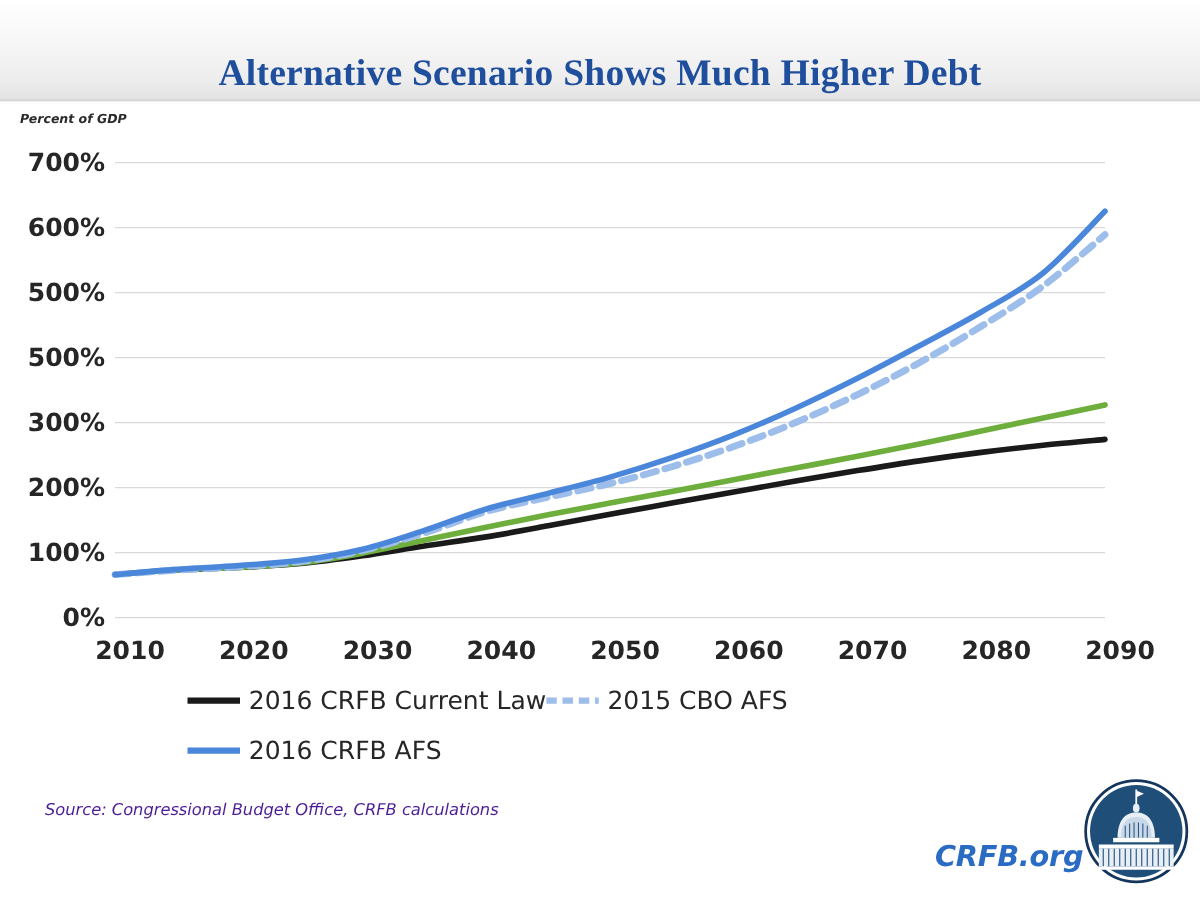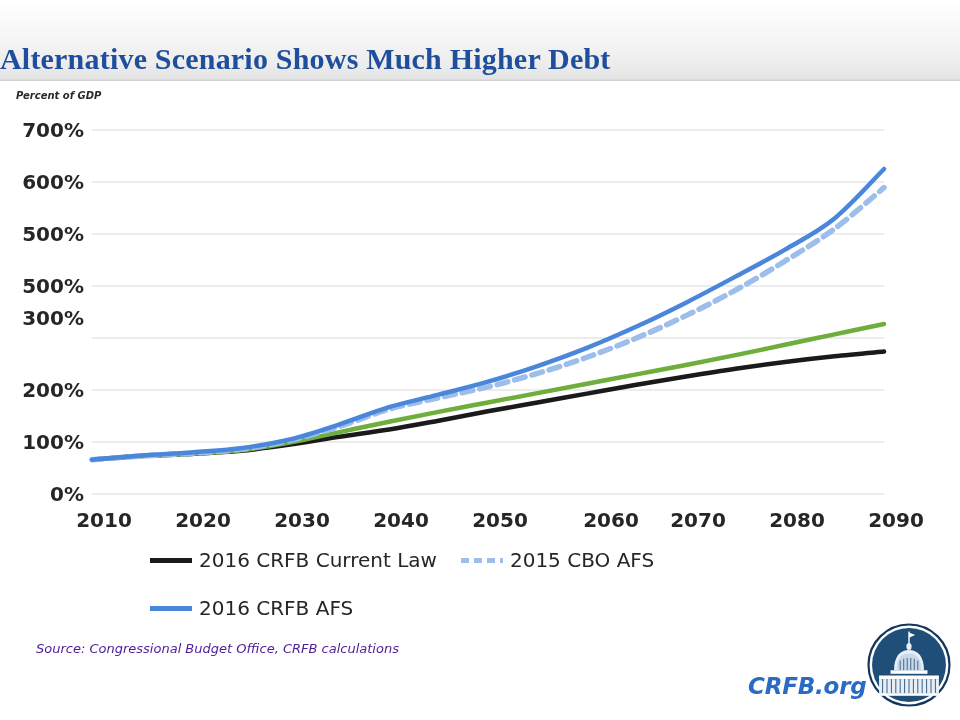--- a/index.html
+++ b/index.html
@@ -23,20 +23,21 @@
     width: 960px;
     height: 81px;
     background: linear-gradient(to bottom, #ffffff 0%, #f7f7f7 40%, #ededed 78%, #e4e4e4 97%, #cfcfcf 100%);
     box-sizing: border-box;
   }
   #chart-title {
     position: absolute;
     left: 0;
     top: 42px;
     width: 960px;
+    text-align: center;
     font-family: "Liberation Serif", "DejaVu Serif", serif;
     font-size: 30px;
     font-weight: bold;
     color: #1f4e9c;
     letter-spacing: 0.2px;
   }
 
   
   #axis-note {
     position: absolute;
@@ -97,21 +98,20 @@
   #legend {
     position: absolute;
     left: 150px;
     top: 548px;
     width: 700px;
     display: grid;
     grid-template-columns: auto auto;
     grid-row-gap: 16px;
     grid-column-gap: 0px;
     justify-content: start;
-    gap: 24px;
   }
   .legend-item {
     display: flex;
     align-items: center;
     white-space: nowrap;
   }
   .legend-swatch {
     width: 42px;
     height: 5px;
     margin-right: 7px;
@@ -188,32 +188,32 @@
       <path d="M92.00,459.68 C100.25,459.07 125.00,456.99 141.50,456.04 C158.00,455.09 174.50,454.83 191.00,453.96 C207.50,453.09 224.00,452.40 240.50,450.84 C257.00,449.28 273.50,446.94 290.00,444.60 C306.50,442.26 323.00,439.31 339.50,436.80 C356.00,434.29 372.50,432.21 389.00,429.52 C405.50,426.83 422.00,423.71 438.50,420.68 C455.00,417.65 471.50,414.35 488.00,411.32 C504.50,408.29 521.00,405.43 537.50,402.48 C554.00,399.53 570.50,396.59 587.00,393.64 C603.50,390.69 620.00,387.66 636.50,384.80 C653.00,381.94 669.50,379.17 686.00,376.48 C702.50,373.79 719.00,371.11 735.50,368.68 C752.00,366.25 768.50,364.00 785.00,361.92 C801.50,359.84 818.00,357.93 834.50,356.20 C851.00,354.47 875.75,352.30 884.00,351.52" fill="none" stroke="#1a1a1a" stroke-width="4.5" stroke-linecap="round" stroke-linejoin="round"></path>
       <path d="M92.00,459.68 C100.25,459.07 125.00,456.99 141.50,456.04 C158.00,455.09 174.50,454.91 191.00,453.96 C207.50,453.01 224.00,452.23 240.50,450.32 C257.00,448.41 273.50,445.55 290.00,442.52 C306.50,439.49 323.00,435.59 339.50,432.12 C356.00,428.65 372.50,425.10 389.00,421.72 C405.50,418.34 422.00,415.05 438.50,411.84 C455.00,408.63 471.50,405.60 488.00,402.48 C504.50,399.36 521.00,396.24 537.50,393.12 C554.00,390.00 570.50,386.88 587.00,383.76 C603.50,380.64 620.00,377.52 636.50,374.40 C653.00,371.28 669.50,368.25 686.00,365.04 C702.50,361.83 719.00,358.54 735.50,355.16 C752.00,351.78 768.50,348.23 785.00,344.76 C801.50,341.29 818.00,337.83 834.50,334.36 C851.00,330.89 875.75,325.69 884.00,323.96" fill="none" stroke="#6eae3c" stroke-width="4.5" stroke-linecap="round" stroke-linejoin="round"></path>
       <path d="M92.00,459.68 C100.25,459.07 125.00,457.08 141.50,456.04 C158.00,455.00 174.50,454.57 191.00,453.44 C207.50,452.31 224.00,451.45 240.50,449.28 C257.00,447.11 273.50,444.25 290.00,440.44 C306.50,436.63 323.00,431.60 339.50,426.40 C356.00,421.20 372.50,414.01 389.00,409.24 C405.50,404.47 422.00,401.53 438.50,397.80 C455.00,394.07 471.50,390.95 488.00,386.88 C504.50,382.81 521.00,378.30 537.50,373.36 C554.00,368.42 570.50,363.13 587.00,357.24 C603.50,351.35 620.00,344.93 636.50,338.00 C653.00,331.07 669.50,323.61 686.00,315.64 C702.50,307.67 719.00,299.26 735.50,290.16 C752.00,281.06 768.50,271.27 785.00,261.04 C801.50,250.81 818.00,241.02 834.50,228.80 C851.00,216.58 875.75,194.57 884.00,187.72" fill="none" stroke="#9dbdeb" stroke-width="5.5" stroke-linecap="round" stroke-linejoin="round" stroke-dasharray="11 7"></path>
       <path d="M92.00,459.68 C100.25,458.99 125.00,456.73 141.50,455.52 C158.00,454.31 174.50,453.61 191.00,452.40 C207.50,451.19 224.00,450.41 240.50,448.24 C257.00,446.07 273.50,443.39 290.00,439.40 C306.50,435.41 323.00,429.69 339.50,424.32 C356.00,418.95 372.50,412.10 389.00,407.16 C405.50,402.22 422.00,398.93 438.50,394.68 C455.00,390.43 471.50,386.45 488.00,381.68 C504.50,376.91 521.00,371.71 537.50,366.08 C554.00,360.45 570.50,354.47 587.00,347.88 C603.50,341.29 620.00,334.10 636.50,326.56 C653.00,319.02 669.50,310.96 686.00,302.64 C702.50,294.32 719.00,285.48 735.50,276.64 C752.00,267.80 768.50,259.31 785.00,249.60 C801.50,239.89 818.00,231.83 834.50,218.40 C851.00,204.97 875.75,177.23 884.00,169.00" fill="none" stroke="#4a86da" stroke-width="4.5" stroke-linecap="round" stroke-linejoin="round"></path>
     </svg>
   <div id="ytick-layer">
       <div class="ytick" style="top: 130px;">700%</div>
       <div class="ytick" style="top: 182px;">600%</div>
       <div class="ytick" style="top: 234px;">500%</div>
       <div class="ytick" style="top: 286px;">500%</div>
-      <div class="ytick" style="top: 318px;">300%</div>
+      <div class="ytick" style="top: 338px;">300%</div>
       <div class="ytick" style="top: 390px;">200%</div>
       <div class="ytick" style="top: 442px;">100%</div>
       <div class="ytick" style="top: 494px;">0%</div>
     </div>
   <div id="xtick-layer">
       <div class="xtick" style="left: 92px;">2010</div>
       <div class="xtick" style="left: 191px;">2020</div>
       <div class="xtick" style="left: 290px;">2030</div>
       <div class="xtick" style="left: 389px;">2040</div>
       <div class="xtick" style="left: 488px;">2050</div>
-      <div class="xtick" style="left: 587px; margin-left: 12px;">2060</div>
+      <div class="xtick" style="left: 587px;">2060</div>
       <div class="xtick" style="left: 686px;">2070</div>
       <div class="xtick" style="left: 785px;">2080</div>
       <div class="xtick" style="left: 884px;">2090</div>
     </div>
 </div>
 
 <div id="legend">
     <div class="legend-item">
       <span class="legend-swatch" style="background: rgb(26, 26, 26);"></span>
       <span class="legend-label">2016 CRFB Current Law</span>

